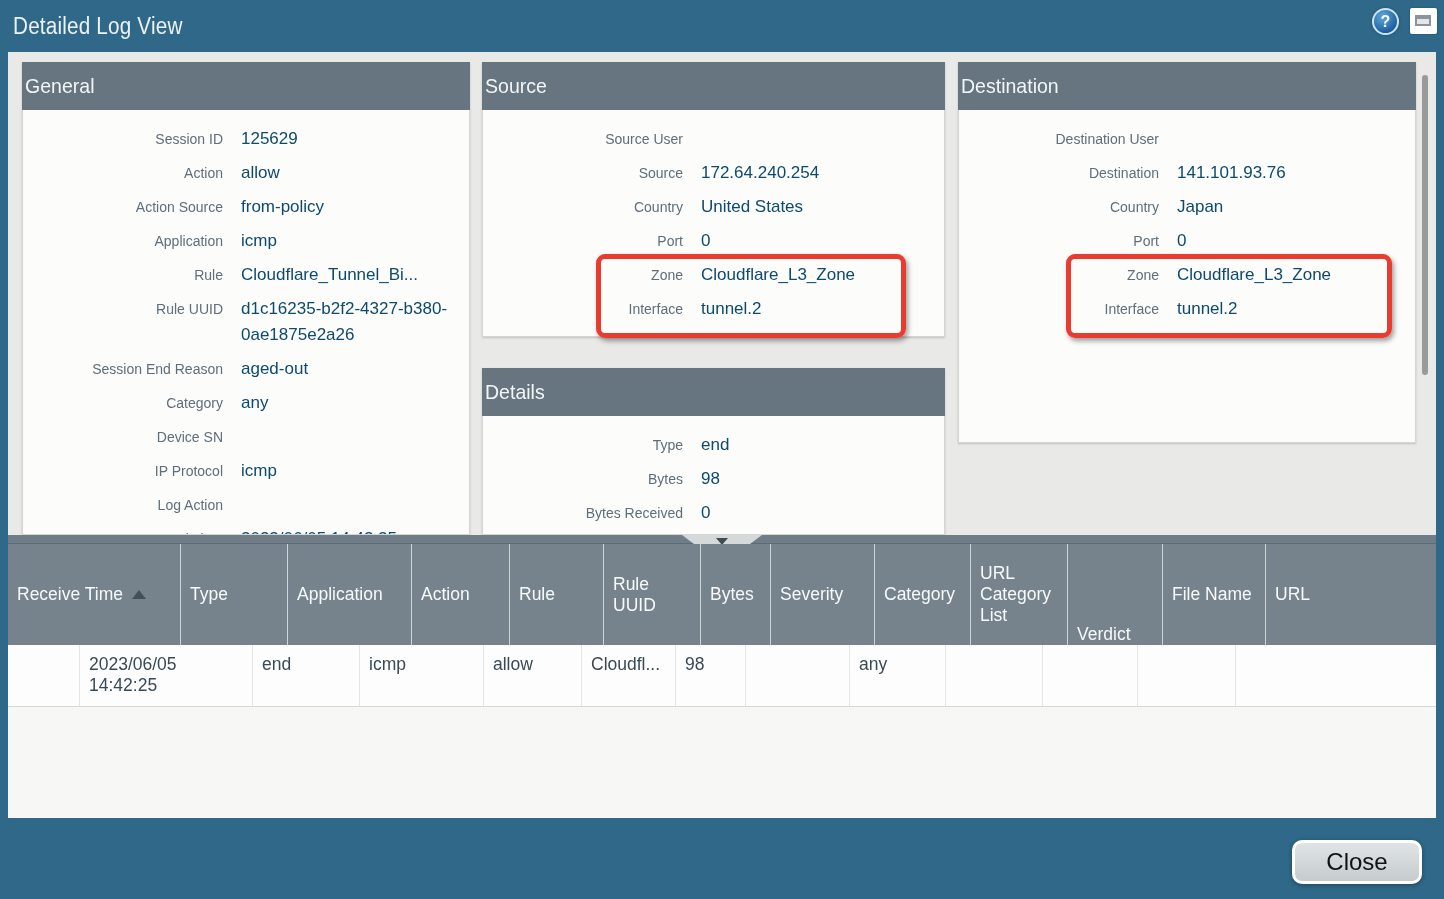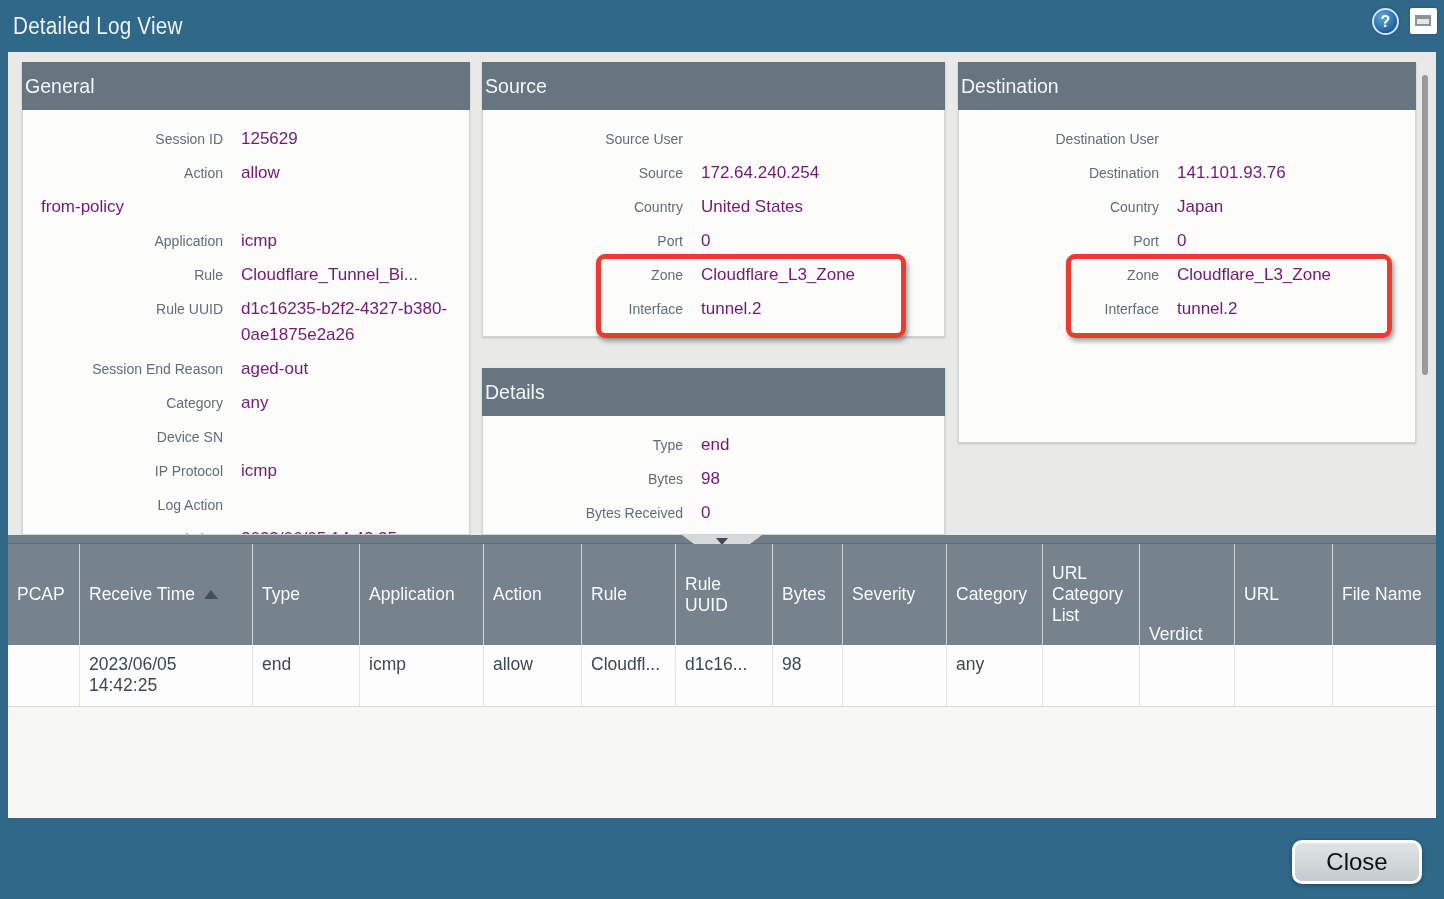--- a/index.html
+++ b/index.html
@@ -45,21 +45,21 @@
   .panel-body{
     background:#fcfcfb;border:1px solid #d5d5d2;border-top:none;box-sizing:border-box;
     height:calc(100% - 48px);padding-top:12px;position:relative;overflow:hidden;
   }
   .prow{display:flex;align-items:flex-start;}
   .plabel{
     width:200px;flex:none;text-align:right;color:#5f6e79;
     font-size:14px;line-height:26px;padding:4px 0;
   }
   .pvalue{
-    margin-left:18px;margin-right:12px;color:#701a75;
+    margin-left:18px;margin-right:12px;color:#0c4a6e;
     font-size:17px;line-height:26px;padding:4px 0;word-break:break-word;
   }
   .panel-general{left:14px;top:10px;width:448px;height:473px;}
   .panel-source{left:474px;top:10px;width:463px;height:275px;}
   .panel-details{left:474px;top:316px;width:463px;height:167px;}
   .panel-destination{left:950px;top:10px;width:458px;height:381px;}
   .hl-box{
     position:absolute;border:5px solid #e93c30;border-radius:9px;
     box-shadow:2px 3px 5px rgba(40,40,40,.45);pointer-events:none;
   }
@@ -144,20 +144,21 @@
     <div class="panel-body">
       <div class="prow">
           <span class="plabel">Session ID</span>
           <span class="pvalue">125629</span>
         </div>
       <div class="prow">
           <span class="plabel">Action</span>
           <span class="pvalue">allow</span>
         </div>
       <div class="prow">
+          <span class="plabel">Action Source</span>
           <span class="pvalue">from-policy</span>
         </div>
       <div class="prow">
           <span class="plabel">Application</span>
           <span class="pvalue">icmp</span>
         </div>
       <div class="prow">
           <span class="plabel">Rule</span>
           <span class="pvalue">Cloudflare_Tunnel_Bi...</span>
         </div>
@@ -282,23 +283,20 @@
 </div>
 
 <div class="splitter">
   <div class="split-handle">
     <span class="tri-down"></span>
   </div>
 </div>
 
 <div class="table-wrap">
   <div class="thead">
-    <div class="th c0">
-        <span>PCAP</span>
-      </div>
     <div class="th c1">
         <span>Receive Time</span>
         <span class="sort-asc"></span>
       </div>
     <div class="th c2">
         <span>Type</span>
       </div>
     <div class="th c3">
         <span>Application</span>
       </div>
@@ -319,35 +317,34 @@
       </div>
     <div class="th c9">
         <span>Category</span>
       </div>
     <div class="th c10">
         <span>URL Category List</span>
       </div>
     <div class="th c11">
         <span>Verdict</span>
       </div>
+    <div class="th c13">
+        <span>File Name</span>
+      </div>
     <div class="th c12">
         <span>URL</span>
-      </div>
-    <div class="th c13">
-        <span>File Name</span>
       </div>
   </div>
   <div class="trow">
     <div class="td c0"></div>
     <div class="td c1">2023/06/05 14:42:25</div>
     <div class="td c2">end</div>
     <div class="td c3">icmp</div>
     <div class="td c4">allow</div>
     <div class="td c5">Cloudfl...</div>
-    <div class="td c6">d1c16...</div>
     <div class="td c7">98</div>
     <div class="td c8"></div>
     <div class="td c9">any</div>
     <div class="td c10"></div>
     <div class="td c11"></div>
     <div class="td c12"></div>
     <div class="td c13"></div>
   </div>
 </div>
 

